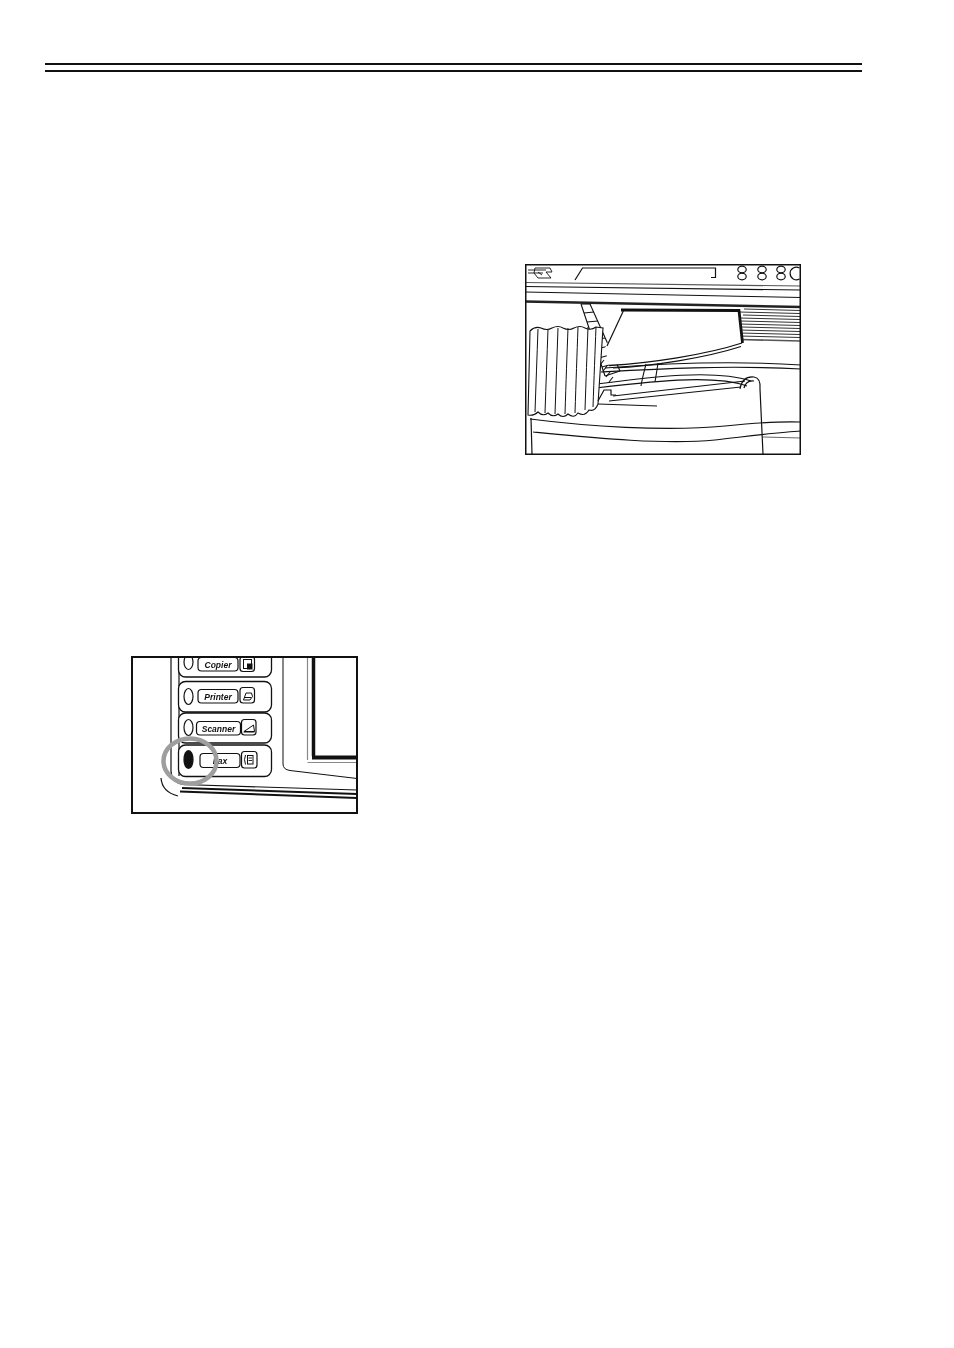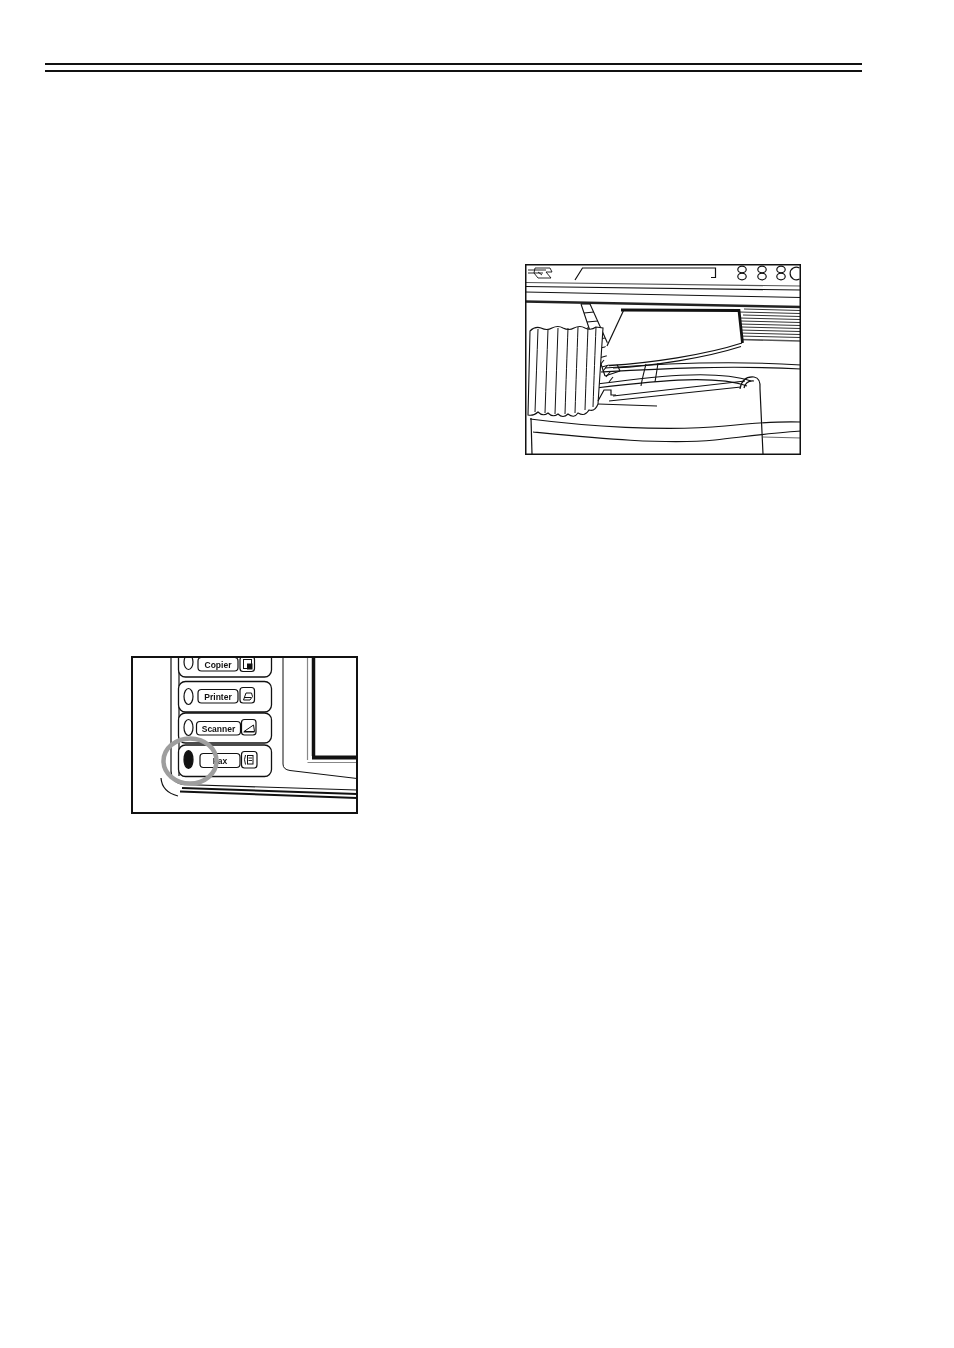--- a/index.html
+++ b/index.html
@@ -13,21 +13,21 @@
   }
   .rule {
     position: absolute;
     left: 45px;
     width: 817px;
     height: 2px;
     background: #111;
   }
   .rule.top { top: 63px; }
   .rule.bottom { top: 70px; }
-  .fig { position: absolute; }
+  .fig { position: absolute; font-style: italic; }
   .fig-machine { left: 525px; top: 264px; width: 276px; height: 191px; }
   .fig-panel   { left: 131px; top: 656px; width: 227px; height: 158px; }
   svg { display: block; }
   svg text {
     font-family: "Liberation Sans", sans-serif;
     font-weight: bold;
     fill: #111;
   }
   .btn-label { font-size: 8.5px; }
 </style>

